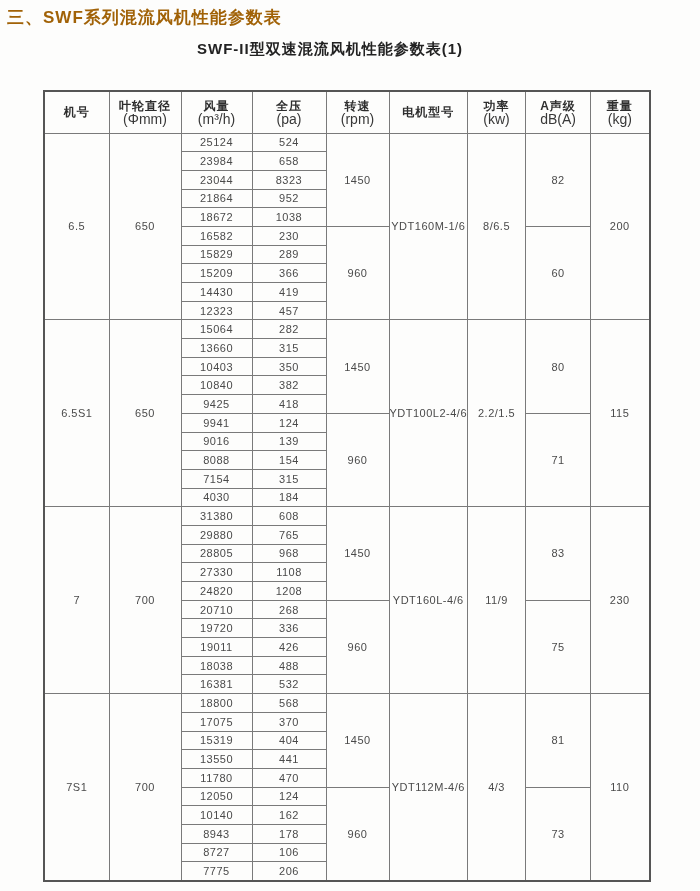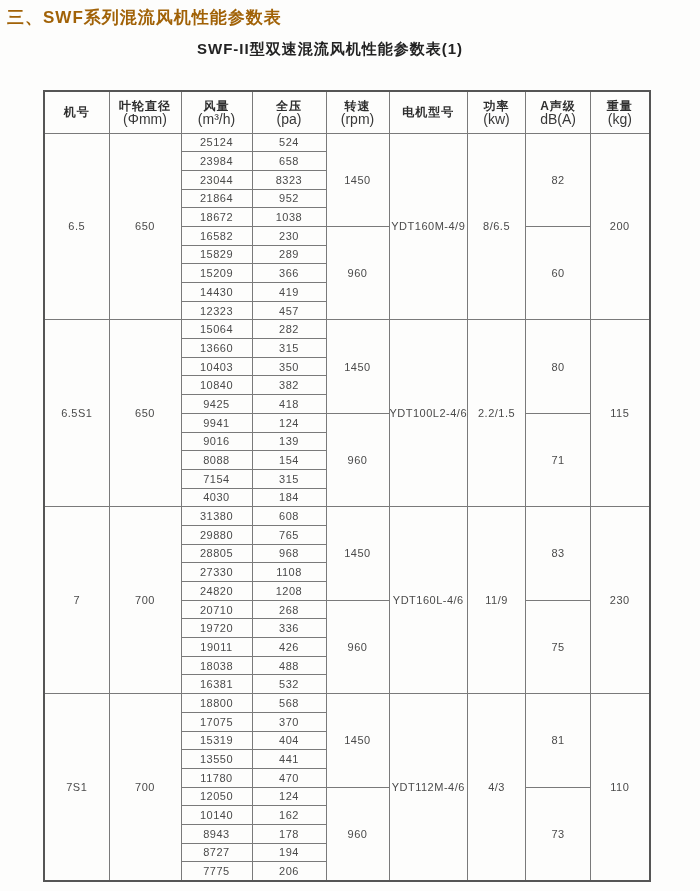--- a/index.html
+++ b/index.html
@@ -131,21 +131,21 @@
         </th>
       </tr>
     </thead>
   <tbody>
       <tr>
         <td rowspan="10">6.5</td>
         <td rowspan="10">650</td>
         <td>25124</td>
         <td>524</td>
         <td rowspan="5">1450</td>
-        <td rowspan="10">YDT160M-4/9</td>
+        <td rowspan="10">YDT160M-1/6</td>
         <td rowspan="10">8/6.5</td>
         <td rowspan="5">82</td>
         <td rowspan="10">200</td>
       </tr>
       <tr>
         <td>23984</td>
         <td>658</td>
       </tr>
       <tr>
         <td>23044</td>
@@ -315,20 +315,20 @@
       <tr>
         <td>10140</td>
         <td>162</td>
       </tr>
       <tr>
         <td>8943</td>
         <td>178</td>
       </tr>
       <tr>
         <td>8727</td>
-        <td>194</td>
+        <td>106</td>
       </tr>
       <tr>
         <td>7775</td>
         <td>206</td>
       </tr>
     </tbody>
 </table>
 
 </body></html>

